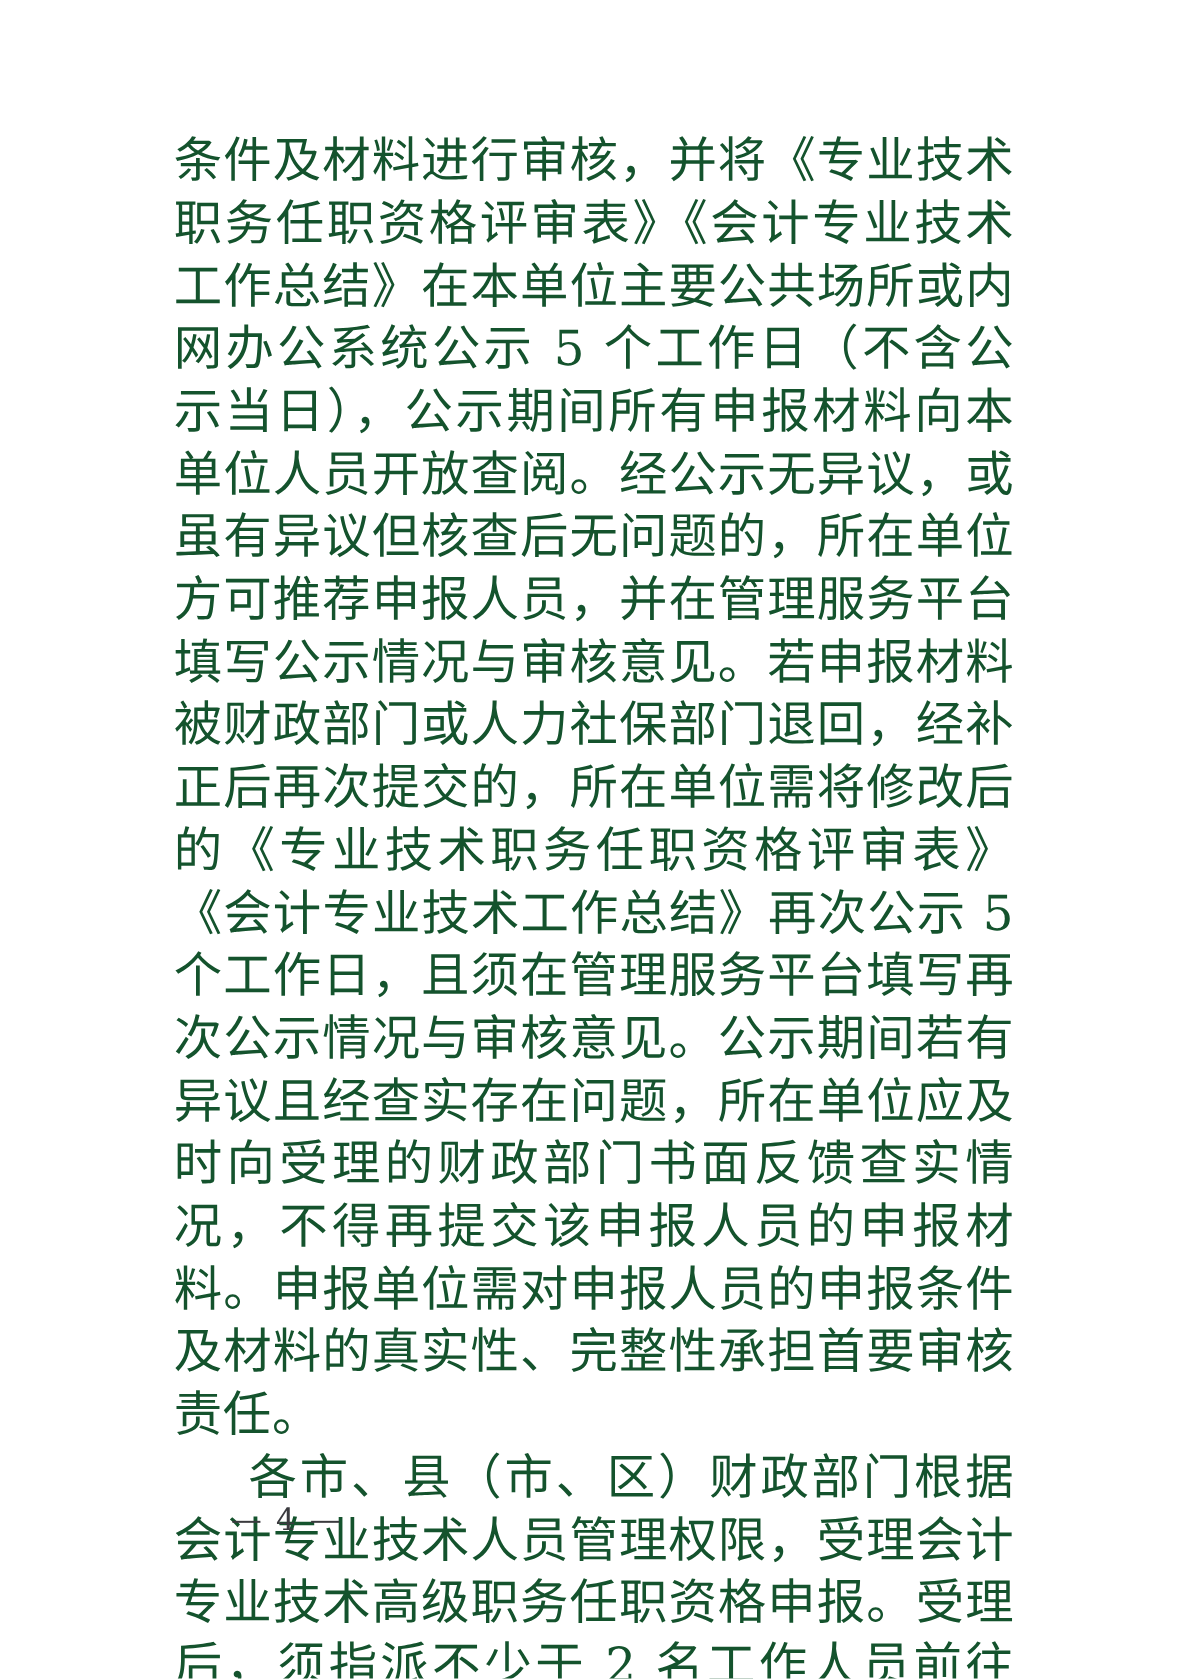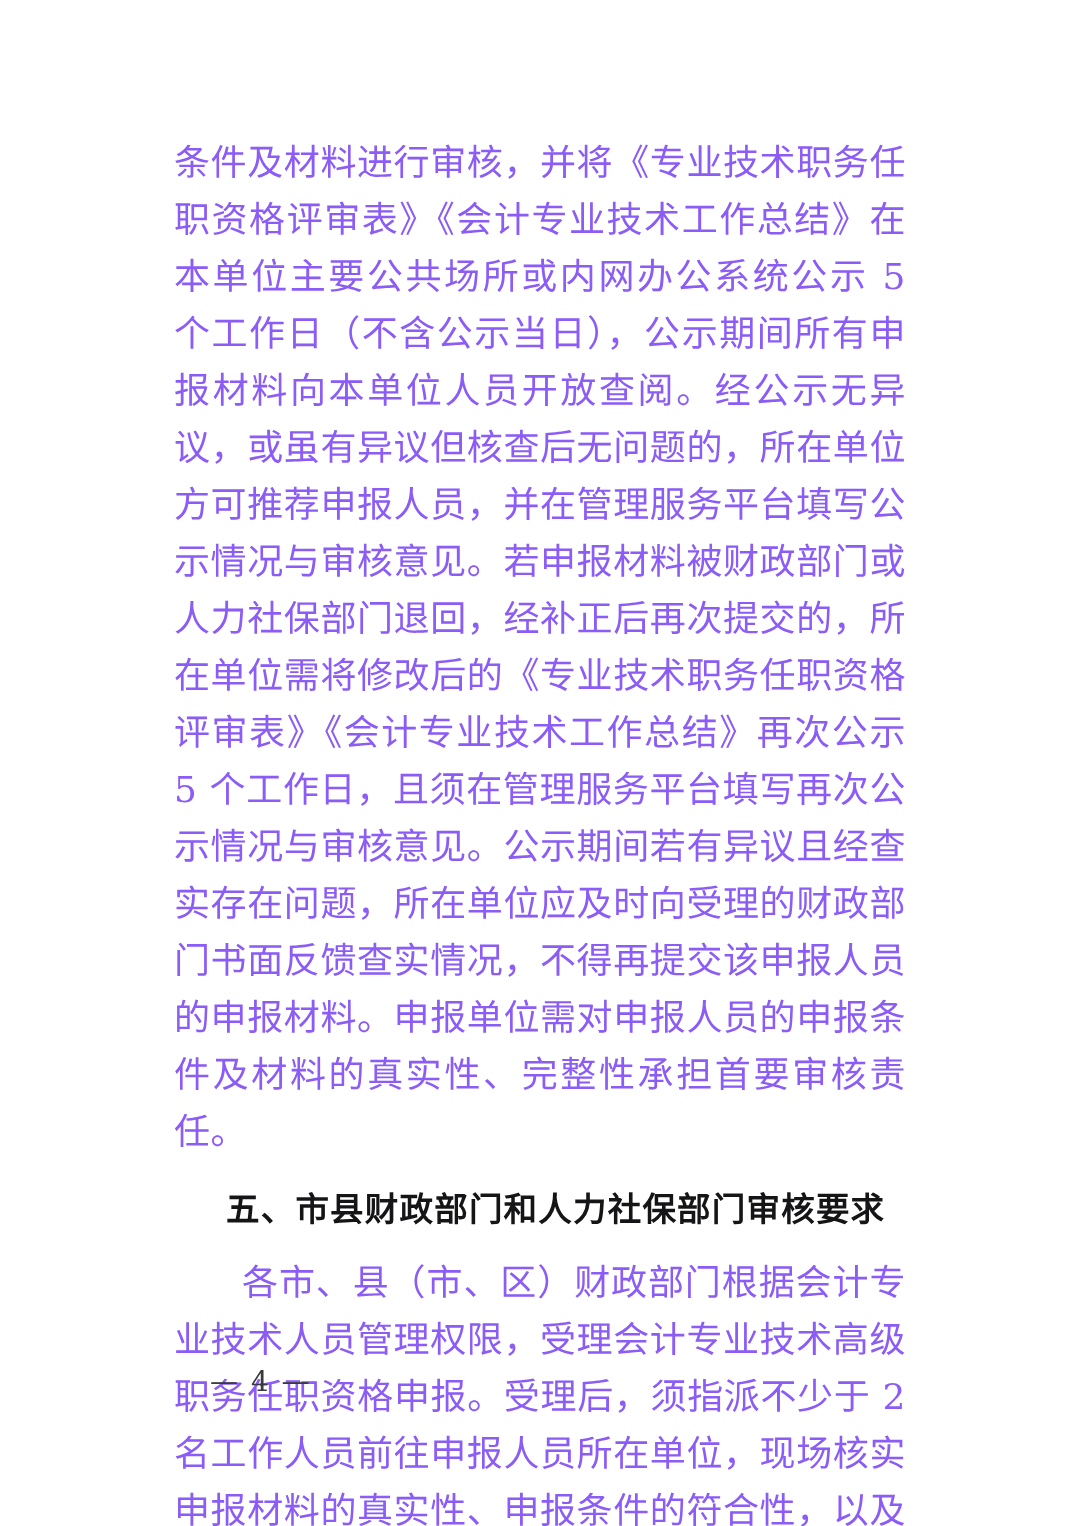--- a/index.html
+++ b/index.html
@@ -27,27 +27,27 @@
 
   
   #text-column {
     position: absolute;
     left: 158px;
     top: 118px;
     width: 764px;
   }
 
   .doc-paragraph {
-    margin: 16px;
-    font-size: 36px;
+    margin: 0;
+    font-size: 44px;
     line-height: 57px;
     letter-spacing: 0.6px;
     text-align: justify;
     text-justify: inter-ideograph;
-    color: #8b5cf6;
+    color: #14532d;
     font-family: "DejaVu Serif", "Liberation Serif", serif;
     font-weight: 400;
     word-break: break-all;
   }
 
   .doc-paragraph.indent-2 {
     text-indent: 68px;
   }
 
   .doc-heading {
@@ -81,21 +81,20 @@
 </style>
 </head>
 <body>
 
 <div id="page-sheet">
 
   <div id="text-column">
 
     <p class="doc-paragraph">条件及材料进行审核，并将《专业技术职务任职资格评审表》《会计专业技术工作总结》在本单位主要公共场所或内网办公系统公示 5 个工作日（不含公示当日），公示期间所有申报材料向本单位人员开放查阅。经公示无异议，或虽有异议但核查后无问题的，所在单位方可推荐申报人员，并在管理服务平台填写公示情况与审核意见。若申报材料被财政部门或人力社保部门退回，经补正后再次提交的，所在单位需将修改后的《专业技术职务任职资格评审表》《会计专业技术工作总结》再次公示 5 个工作日，且须在管理服务平台填写再次公示情况与审核意见。公示期间若有异议且经查实存在问题，所在单位应及时向受理的财政部门书面反馈查实情况，不得再提交该申报人员的申报材料。申报单位需对申报人员的申报条件及材料的真实性、完整性承担首要审核责任。</p>
 
-    <h2 class="doc-heading">五、市县财政部门和人力社保部门审核要求</h2>
 
     <p class="doc-paragraph indent-2">各市、县（市、区）财政部门根据会计专业技术人员管理权限，受理会计专业技术高级职务任职资格申报。受理后，须指派不少于 2 名工作人员前往申报人员所在单位，现场核实申报材料的真实性、申报条件的符合性，以及单位审核和公示情况。现场核实主要通过询问、核对原件等方式，对申报人员的申报条件、岗位职务、业绩成果等进行核查。申报人员数量在 20 人以内的，需全员现场核实；超过 20 人的，</p>
 
   </div>
 
   <div id="page-footer">— 4 —</div>
 
 </div>
 
 </body></html>

